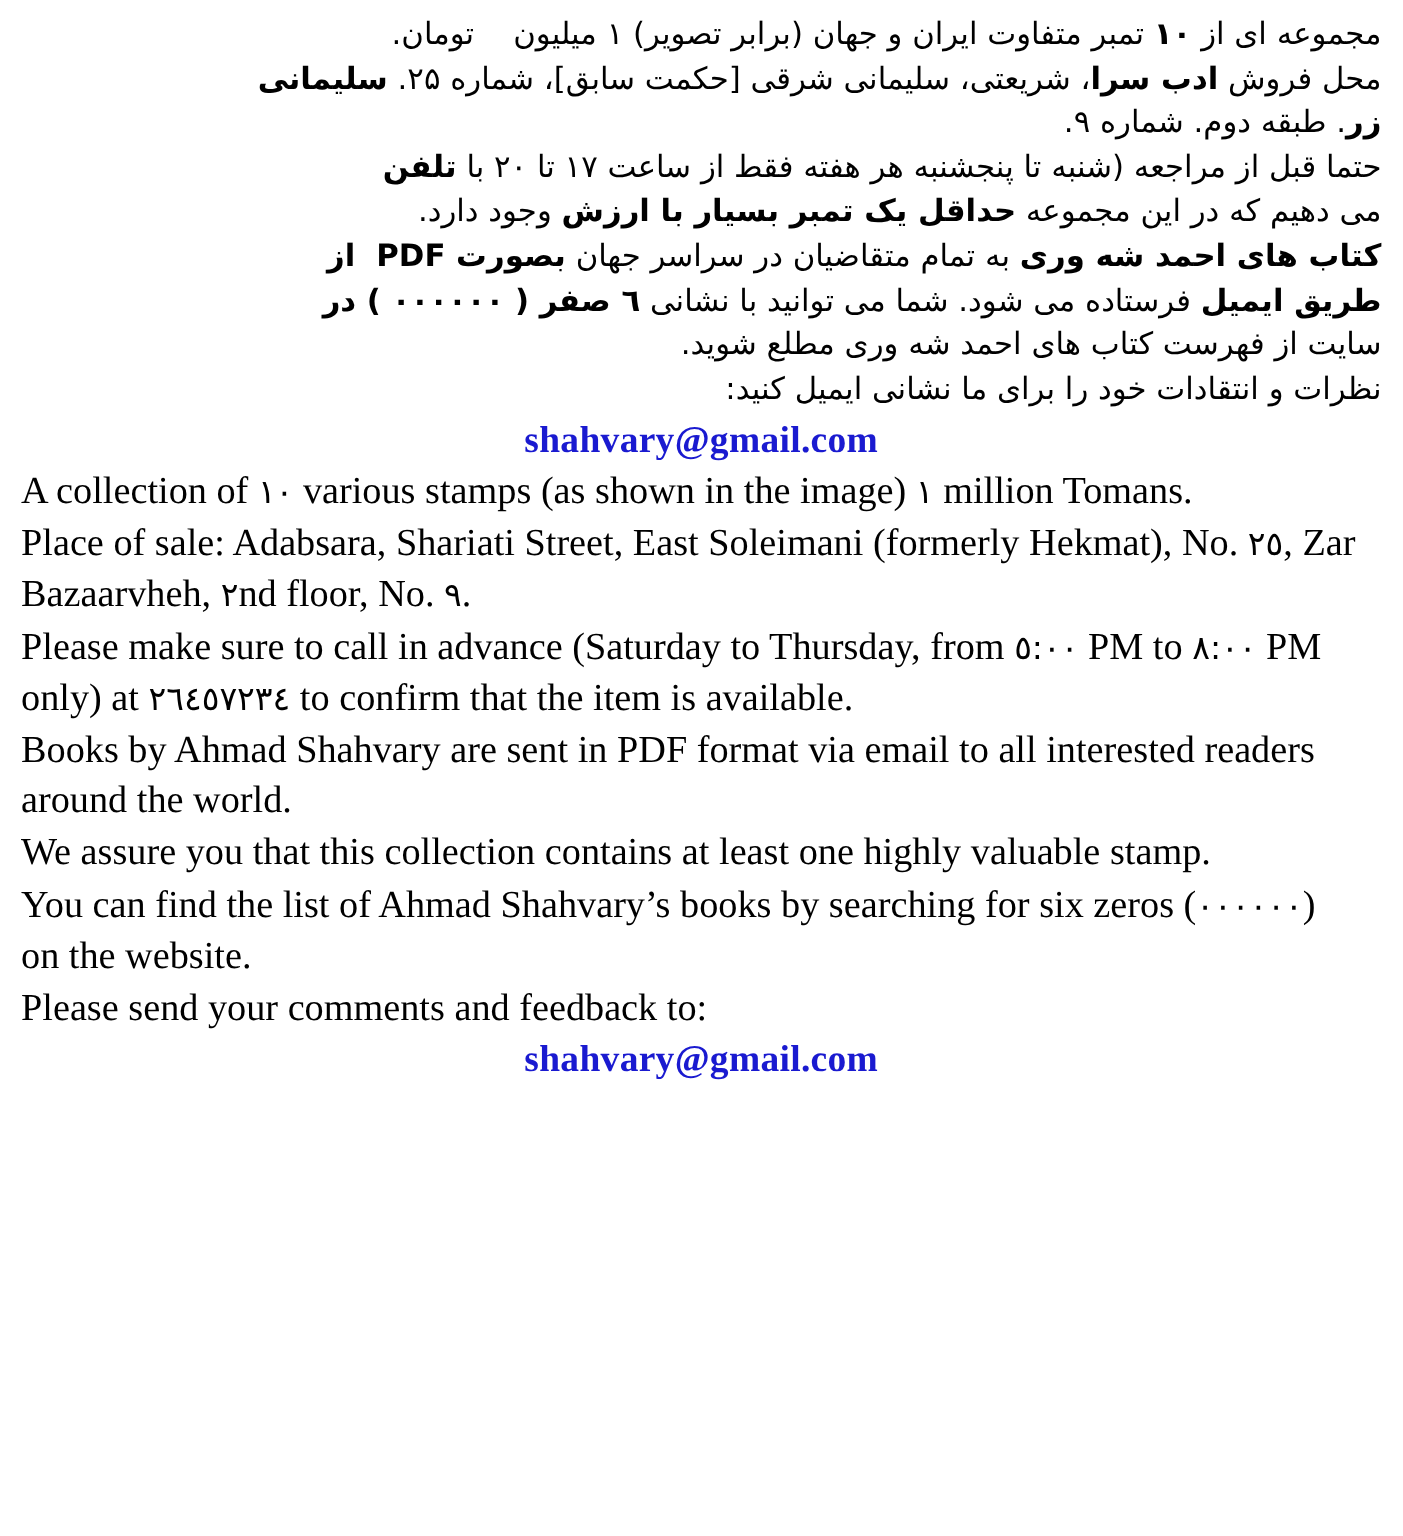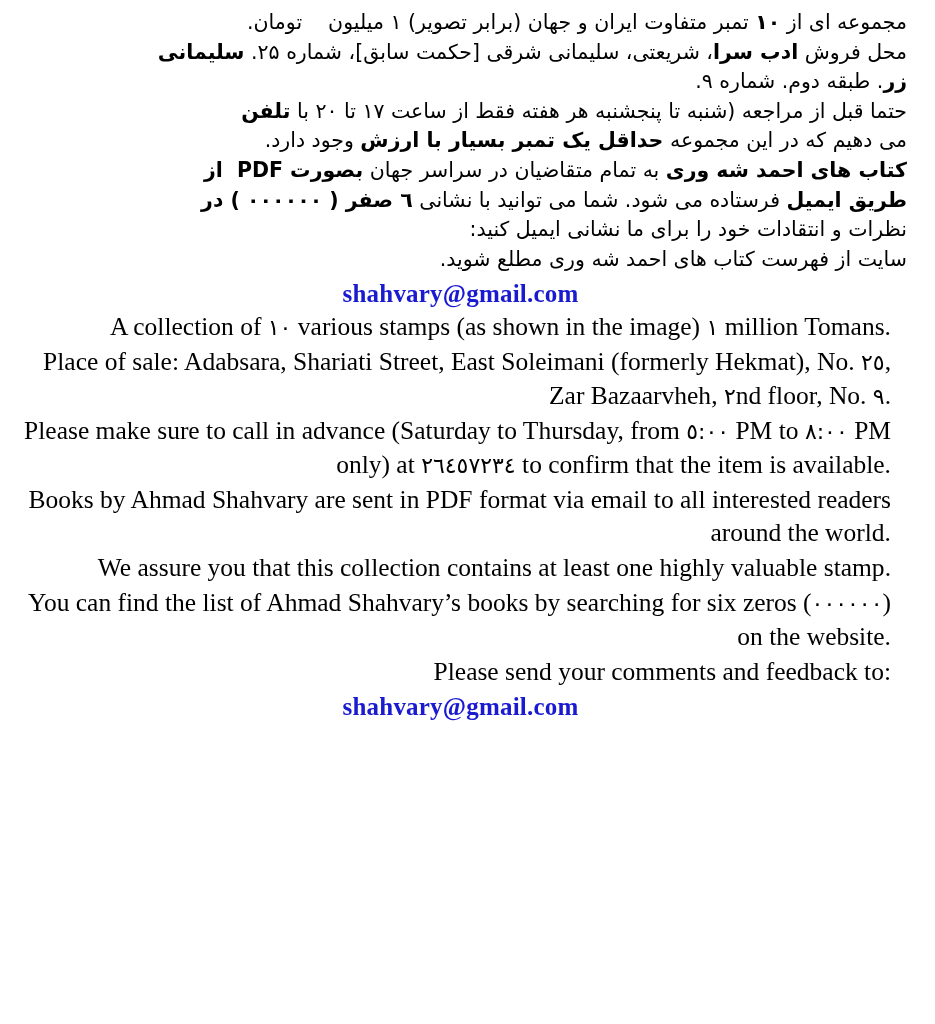--- a/index.html
+++ b/index.html
@@ -11,21 +11,21 @@
     width: 935px;
     height: 1024px;
     overflow: hidden;
     font-family: "Liberation Serif", "DejaVu Serif", serif;
     color: #000000;
   }
   .page {
     width: 935px;
     height: 1024px;
     box-sizing: border-box;
-    padding: 8px 28px 0 14px;
+    padding: 8px 14px 0 14px;
     position: relative;
   }
 
   
   .rtl-block {
     direction: rtl;
     text-align: right;
     font-family: "DejaVu Sans", "Liberation Sans", sans-serif;
     font-size: 20.5px;
     line-height: 1.42;
@@ -61,21 +61,20 @@
   .ltr-block {
     direction: ltr;
     text-align: left;
     font-family: "Liberation Serif", "DejaVu Serif", serif;
     font-size: 25.5px;
     line-height: 1.33;
     color: #000;
   }
   .ltr-p {
     margin: 0 16px 1px 0;
-    text-align: right;
   }
   .ltr-block b { font-weight: normal; }
   .ar-num {
     font-family: "DejaVu Sans", sans-serif;
     font-size: 22px;
   }
 </style>
 </head>
 <body>
 
@@ -91,23 +90,23 @@
 
     <p class="rtl-p"><span>حتما قبل از مراجعه (شنبه تا پنجشنبه هر هفته فقط از ساعت ۱۷ تا ۲۰ با </span><b>تلفن</b></p>
 
 
     <p class="rtl-p"><span>می دهیم که در این مجموعه </span><b>حداقل یک تمبر بسیار با ارزش</b><span> وجود دارد.</span></p>
 
     <p class="rtl-p"><b>کتاب های احمد شه وری</b><span> به تمام متقاضیان در سراسر جهان </span><b>بصورت PDF</b><span class="sp-med"></span><b>از</b></p>
 
     <p class="rtl-p"><b>طریق ایمیل</b><span> فرستاده می شود. شما می توانید با نشانی </span><b>٦ صفر ( ۰۰۰۰۰۰ )</b><b> در</b></p>
 
+    <p class="rtl-p"><span>سایت از فهرست کتاب های احمد شه وری مطلع شوید.</span></p>
+
     <p class="rtl-p"><span>نظرات و انتقادات خود را برای ما نشانی ایمیل کنید:</span></p>
-
-    <p class="rtl-p"><span>سایت از فهرست کتاب های احمد شه وری مطلع شوید.</span></p>
   </div>
 
   <div class="email-line">shahvary@gmail.com</div>
 
   <div class="ltr-block">
 
     <p class="ltr-p"><span>A collection of </span><span class="ar-num">١٠</span><span> various stamps (as shown in the image) </span><span class="ar-num">١</span><span> million Tomans.</span></p>
 
     <p class="ltr-p"><span>Place of sale: </span><b>Adabsara</b><span>, Shariati Street, East Soleimani (formerly Hekmat), No. </span><span class="ar-num">٢٥</span><span>, </span><b>Zar Bazaarvheh</b><span>, </span><span class="ar-num">٢</span><span>nd floor, No. </span><span class="ar-num">٩</span><span>.</span></p>
 

